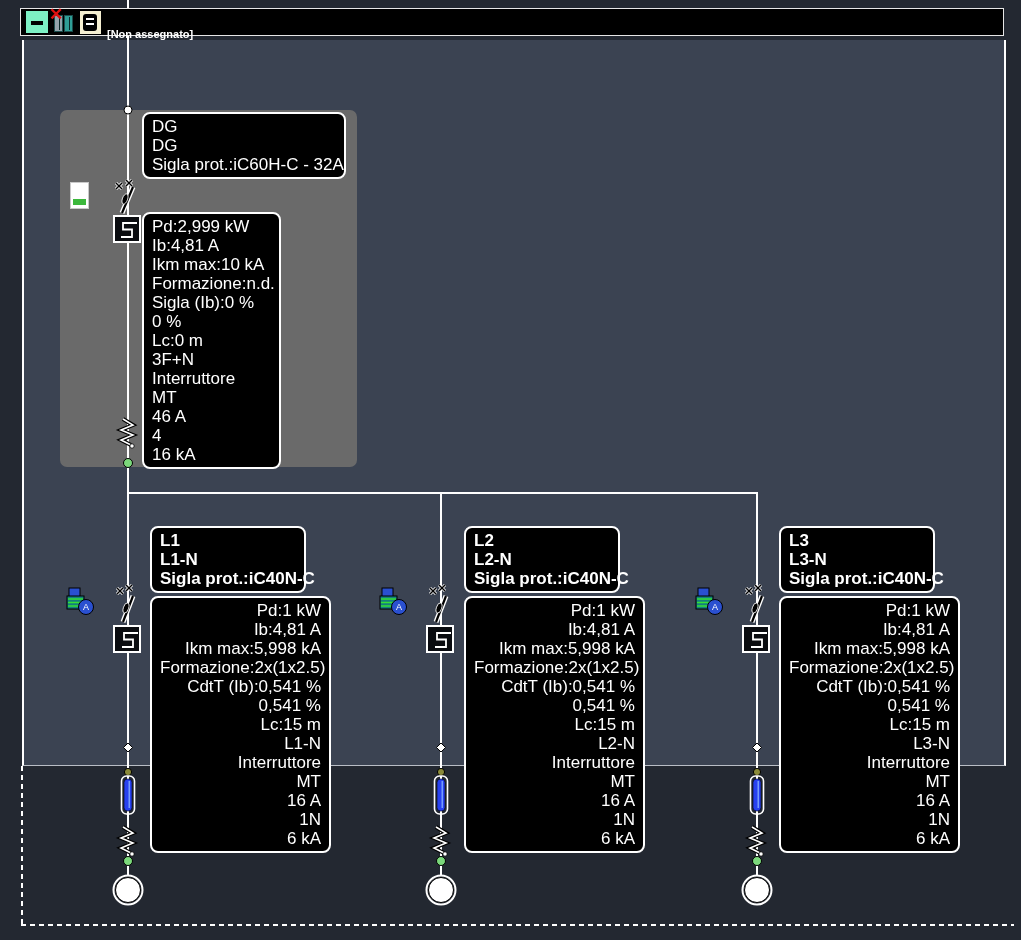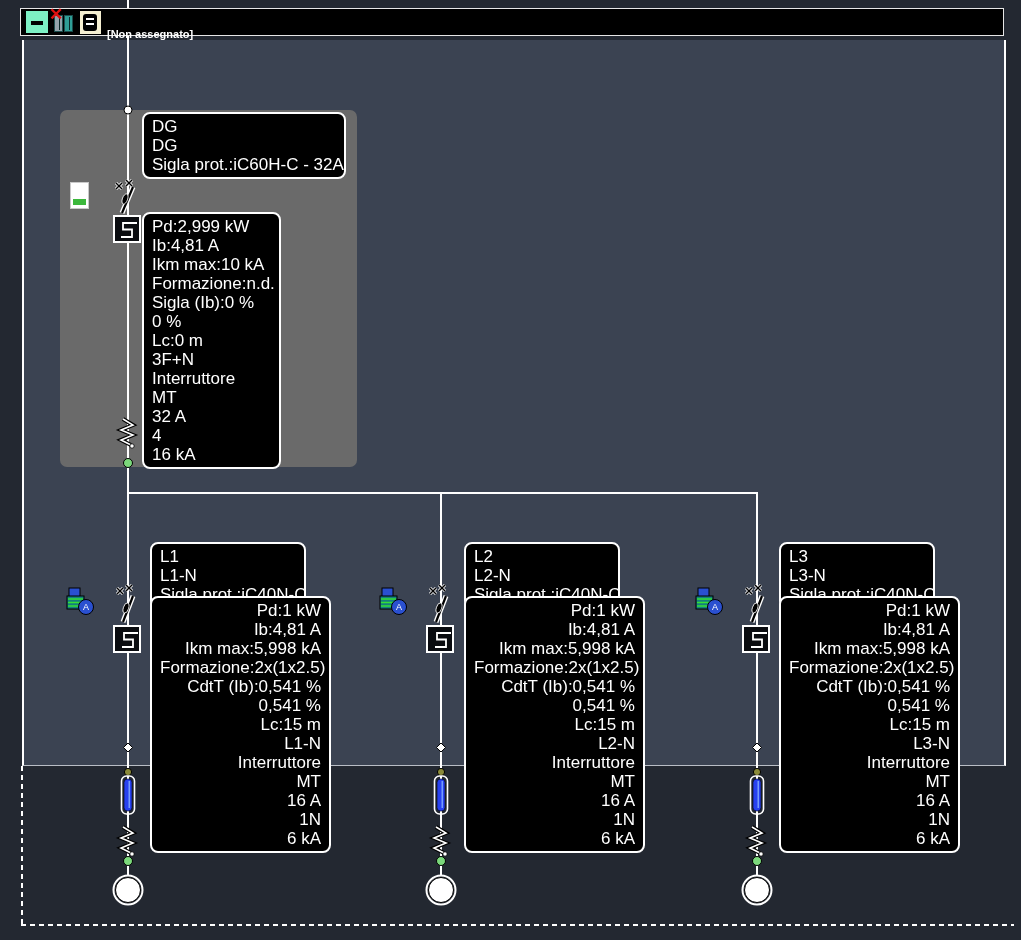--- a/index.html
+++ b/index.html
@@ -44,21 +44,21 @@
   
   .br-icon{position:absolute;top:585px;width:30px;height:30px;}
   .bi0{left:64px}.bi1{left:377px}.bi2{left:693px}
 
   
   .box{position:absolute;background:#000;border:2px solid #fff;border-radius:8px;
        padding:3px 8px;font-size:17px;line-height:19px;white-space:nowrap;}
   .box .ln{height:19px;}
   .dg-label{left:142px;top:112px;width:184px;}
   .dg-details{left:142px;top:188px;width:119px;margin-top:24px;}
-  .branch-label{top:542px;width:136px;}
+  .branch-label{top:526px;width:136px;font-weight:bold;}
   .branch-details{top:596px;width:161px;text-align:right;}
   .b0{left:150px}.b1{left:464px}.b2{left:779px}
 </style>
 </head>
 <body>
 
 <div id="stage">
 
   <div class="sheet"></div>
   <div class="dash-v"></div>
@@ -182,21 +182,21 @@
       <div class="ln">Pd:2,999 kW</div>
       <div class="ln">Ib:4,81 A</div>
       <div class="ln">Ikm max:10 kA</div>
       <div class="ln">Formazione:n.d.</div>
       <div class="ln">Sigla (Ib):0 %</div>
       <div class="ln">0 %</div>
       <div class="ln">Lc:0 m</div>
       <div class="ln">3F+N</div>
       <div class="ln">Interruttore</div>
       <div class="ln">MT</div>
-      <div class="ln">32 A</div>
+      <div class="ln">46 A</div>
       <div class="ln">4</div>
       <div class="ln">16 kA</div>
     </div>
 
   <div class="box branch-label b0">
       <div class="ln">L1</div>
       <div class="ln">L1-N</div>
       <div class="ln">Sigla prot.:iC40N-C</div>
     </div>
   <div class="box branch-details b0">

